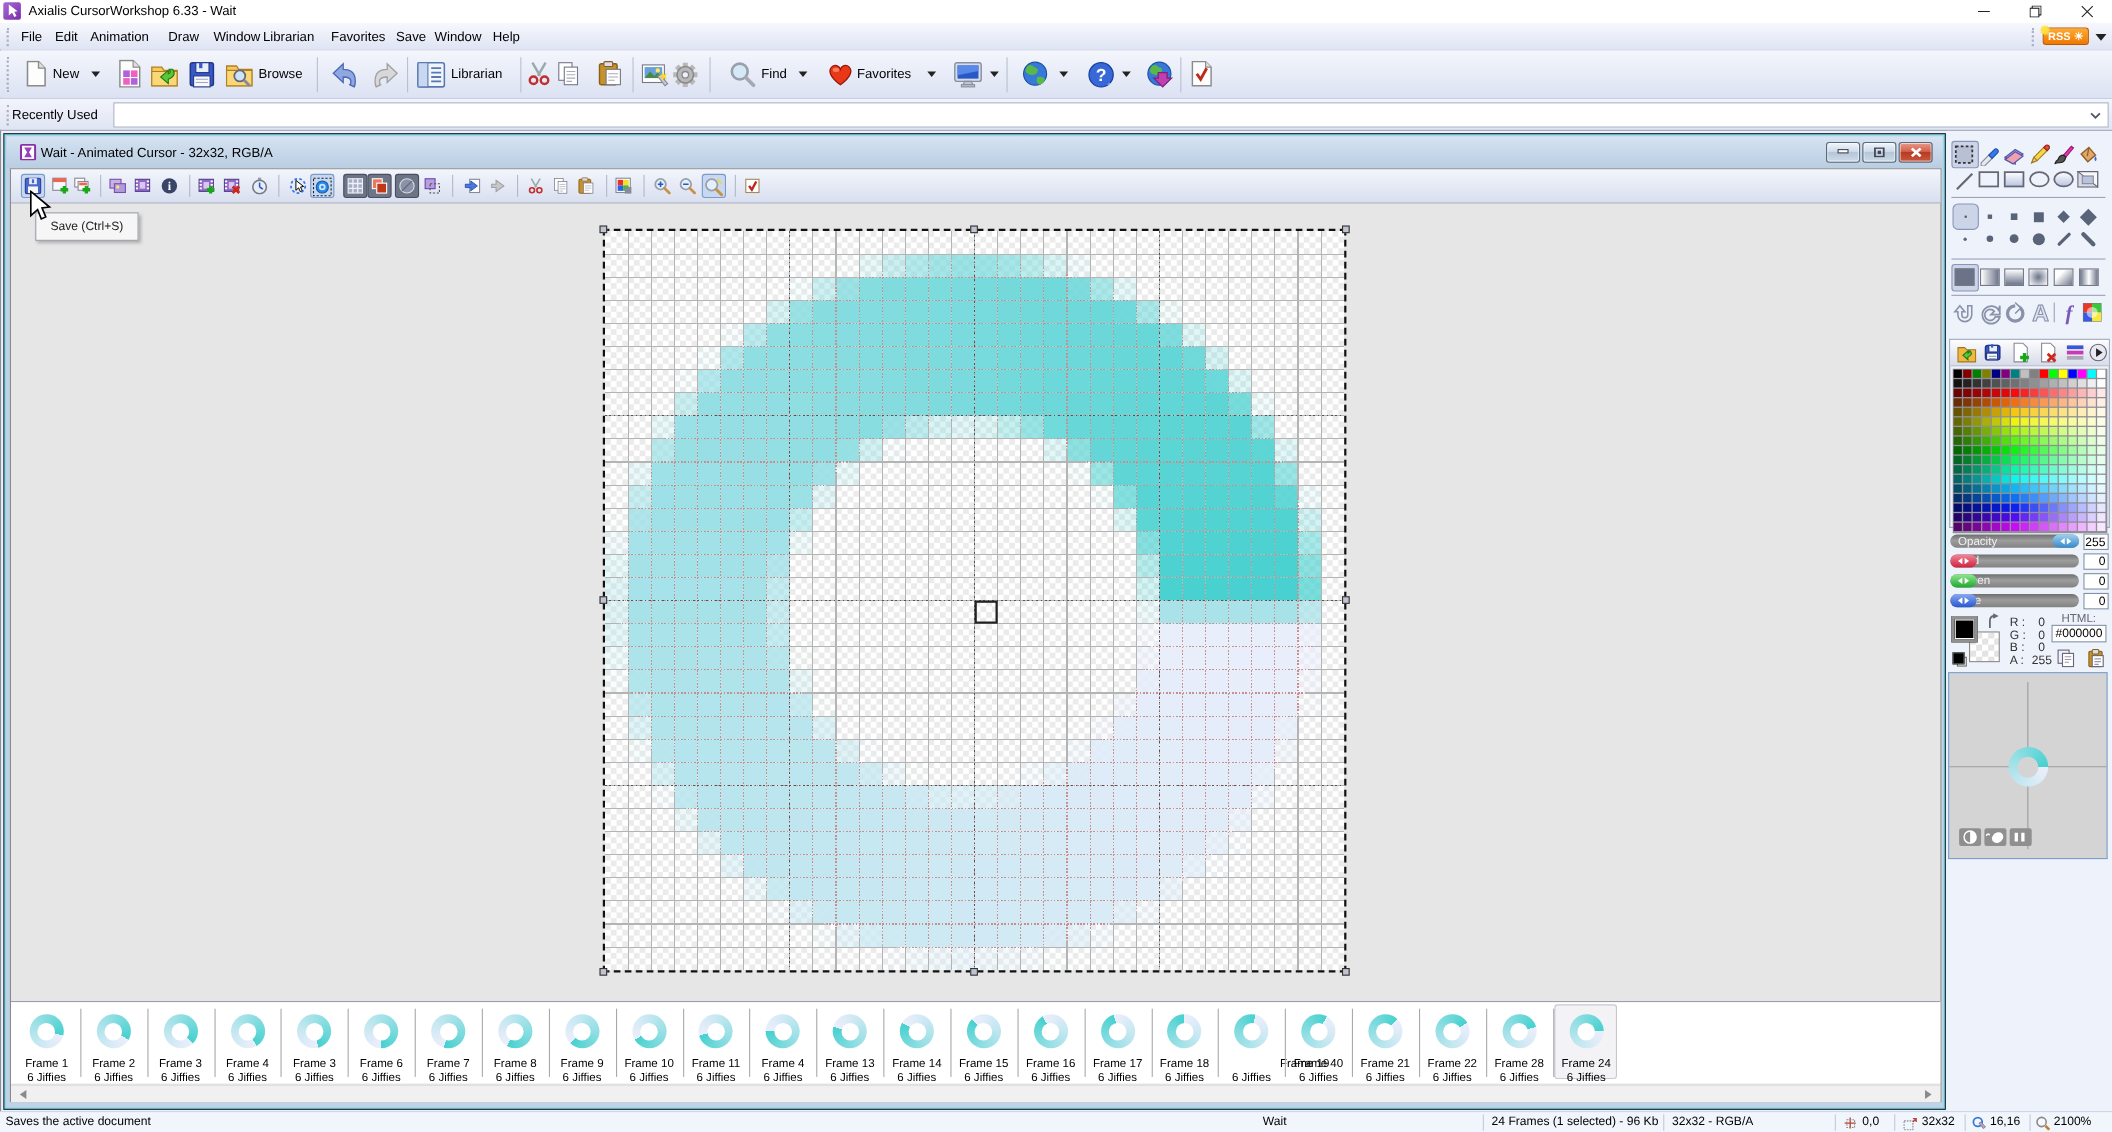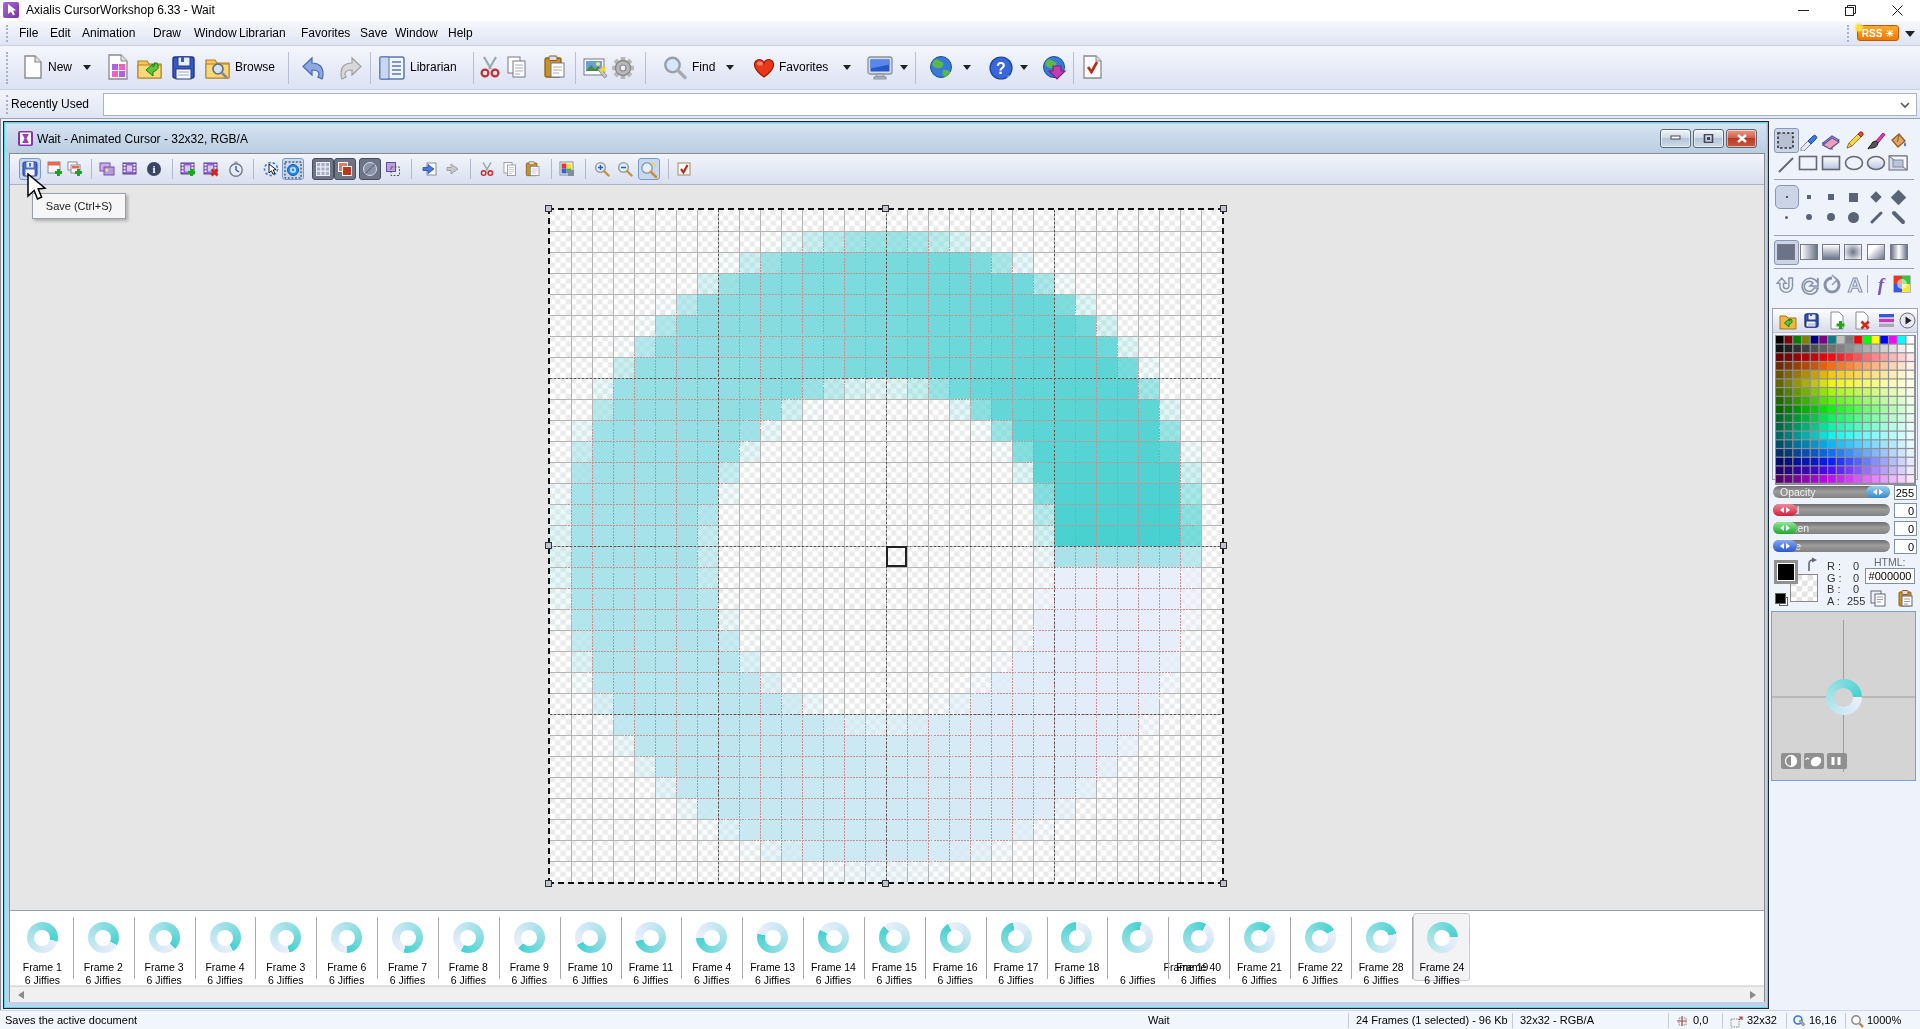--- a/index.html
+++ b/index.html
@@ -1819,14 +1819,14 @@
   <svg class="abs" style="left:1792px; top:3px;" width="14" height="14">
       <circle cx="6" cy="6" r="4" fill="none" stroke="#3878d8" stroke-width="1.6"></circle>
       <path d="M7 7l4 5 2-1.5-4-4.5z" fill="#b8a0d8" stroke="#777" stroke-width="0.7"></path>
     </svg>
   <span style="left:1809px;">16,16</span>
   <div class="ssep" style="left:1845px;"></div>
   <svg class="abs" style="left:1850px; top:3px;" width="14" height="14">
       <circle cx="6" cy="6" r="4.2" fill="#f8f8ff" stroke="#888" stroke-width="1.4"></circle>
       <path d="M9.5 9.5l3.5 3.5" stroke="#c08030" stroke-width="2.4"></path>
     </svg>
-  <span style="left:1867px;">1000%</span>
+  <span style="left:1867px;">2100%</span>
 </div>
 
 </body></html>

